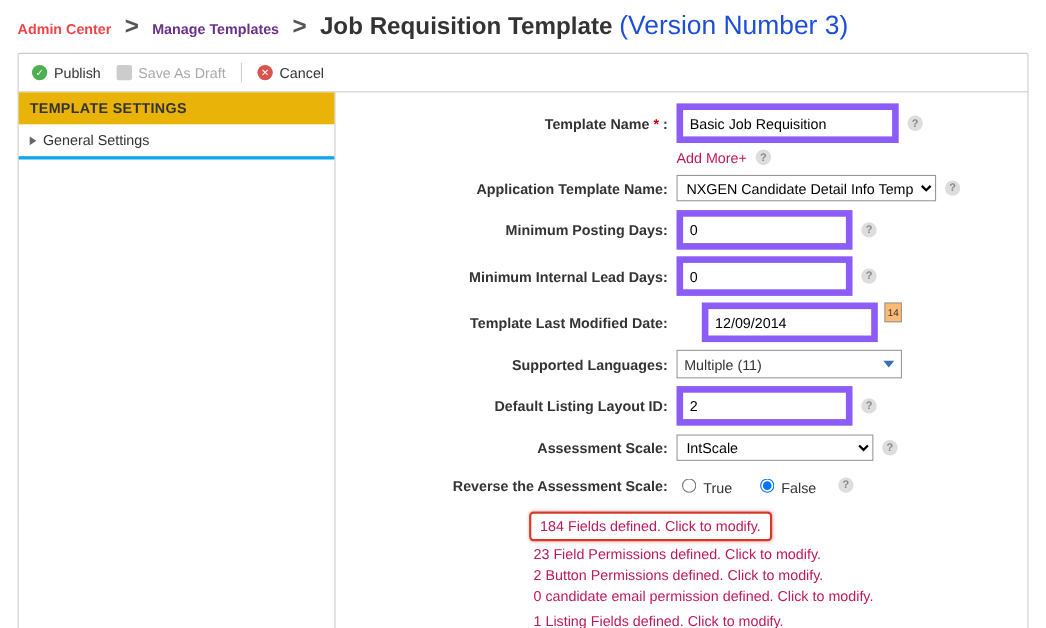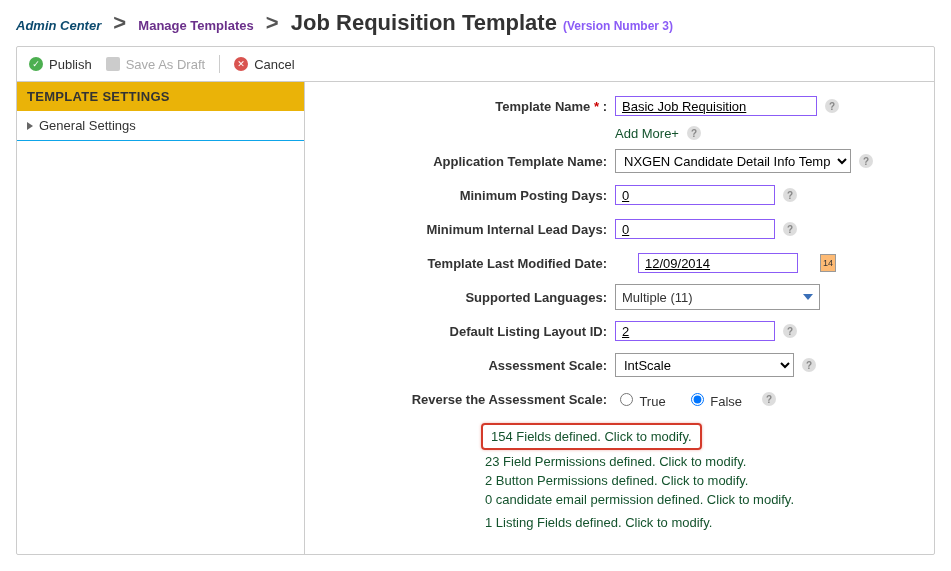--- a/index.html
+++ b/index.html
@@ -9,24 +9,24 @@
     font-size: 13px;
     color: #333;
     background: #fff;
   }
   .breadcrumb {
     padding: 10px 16px 10px 16px;
     font-size: 22px;
     font-weight: bold;
     color: #555;
   }
-  .breadcrumb .bc-admin { color: #0c4a6e; font-style: italic; }
+  .breadcrumb .bc-admin { color: #ef4444; }
   .breadcrumb .bc-templates { color: #6a2f8a; }
   .breadcrumb .bc-page { color: #333; }
-  .breadcrumb .bc-version { color: #8b5cf6; font-weight: bold; font-size: 12px; }
+  .breadcrumb .bc-version { color: #1d4ed8; font-weight: normal; font-size: 24px; }
   .breadcrumb .sep { color: #555; margin: 0 6px; }
   .panel {
     margin: 0 16px;
     border: 1px solid #ccc;
     border-radius: 2px;
     background: #fff;
   }
   .toolbar {
     display: flex;
     align-items: center;
@@ -65,21 +65,21 @@
   .sidebar-header {
     background: #eab308;
     color: #333;
     font-weight: bold;
     padding: 7px 10px;
     font-size: 13px;
     letter-spacing: 0.3px;
   }
   .sidebar-item {
     padding: 7px 10px;
-    border-bottom: 1px solid #0ea5e9;
+    border-bottom: 3px solid #0ea5e9;
     cursor: pointer;
     display: flex;
     align-items: center;
     gap: 6px;
     font-size: 13px;
   }
   .tri-right {
     width: 0; height: 0;
     border-top: 4px solid transparent;
     border-bottom: 4px solid transparent;
@@ -108,45 +108,44 @@
     display: flex;
     align-items: center;
     gap: 8px;
   }
   .addmore-row {
     display:flex;
     margin-bottom:6px;
   }
   .addmore-row .spacer { width:300px; }
   input[type="text"] {
-    border: 1px solid #8b5cf6;
+    border: 6px solid #8b5cf6;
     padding: 3px 6px;
     font-size: 13px;
     width: 202px;
-    height: 20px;
-    text-decoration: underline;
+    height: 36px;
   }
   select {
     border: 1px solid #999;
     padding: 2px 4px;
     font-size: 13px;
     height: 24px;
     background: #fff;
   }
   .wide-select { width: 236px; }
   .med-select { width: 179px; }
   .help-icon {
     width: 14px; height: 14px; border-radius: 50%;
     background: #ddd; color: #888;
     display: inline-flex; align-items: center; justify-content: center;
     font-size: 10px; font-weight: bold;
     cursor: pointer;
   }
   .help-icon.far { margin-left: 150px; }
-  .link { color: #14532d; cursor: pointer; font-size: 13px; }
+  .link { color: #be185d; cursor: pointer; font-size: 13px; }
   .link-row {
     display: flex;
     margin-bottom: 4px;
   }
   .link-row .spacer { width: 170px; }
   .fake-multiselect {
     border: 1px solid #999;
     width: 205px;
     height: 26px;
     display: flex;
@@ -157,21 +156,21 @@
     background: #fff;
   }
   .chev {
     width: 0; height: 0;
     border-left: 5px solid transparent;
     border-right: 5px solid transparent;
     border-top: 6px solid #3a6fb7;
   }
   .radio-group label { margin-right: 12px; font-size: 13px; }
   .date-wrap {
-    display:flex; align-items:center; gap:22px;
+    display:flex; align-items:flex-start; gap:6px;
     border: 0;
     padding-left: 23px;
   }
   .date-wrap input { width: 160px; }
   .cal-icon {
     width: 16px; height: 18px;
     border: 1px solid #999;
     display:inline-flex; align-items:center; justify-content:center;
     font-size:9px;
     background:#fdba74;
@@ -319,21 +318,21 @@
           </label>
           <label>
             <input type="radio" name="rev" checked="" style="">
             <span>False</span>
           </label>
           <span class="help-icon">?</span>
         </div>
       </div>
 
       <div class="highlight-box">
-        <span class="link">154 Fields defined. Click to modify.</span>
+        <span class="link">184 Fields defined. Click to modify.</span>
       </div>
 
       <div class="link-row">
           <div class="spacer"></div>
         <span class="link">23 Field Permissions defined. Click to modify.</span>
       </div>
       <div class="link-row">
           <div class="spacer"></div>
         <span class="link">2 Button Permissions defined. Click to modify.</span>
       </div>

